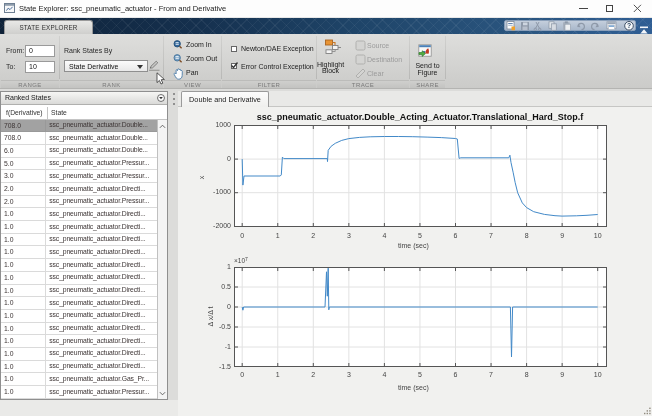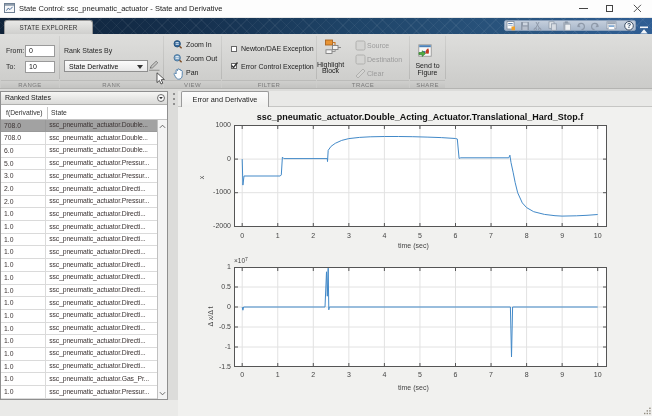--- a/index.html
+++ b/index.html
@@ -59,21 +59,21 @@
 #plot-title { left:196px; top:112px; width:448px; text-align:center; font-size:9px; font-weight:bold; color:#111; }
 
 .ylab { position:absolute; font-size:7px; color:#454545; text-align:right; width:28px; }
 .xlab { position:absolute; font-size:7px; color:#454545; text-align:center; width:20px; }
 .axlab { position:absolute; font-size:7px; color:#454545; }
 </style>
 </head>
 <body>
 
 <div class="abs" id="titlebar"></div>
-<div class="abs" id="title-text">State Control: ssc_pneumatic_actuator - State and Derivative</div>
+<div class="abs" id="title-text">State Explorer: ssc_pneumatic_actuator - From and Derivative</div>
 <svg class="abs" style="left:4px;top:3px" width="11" height="10" viewBox="0 0 11 10">
   <rect x="0.5" y="0.5" width="10" height="9" fill="#f6f7f8" stroke="#6e7f92"></rect>
   <rect x="1" y="1" width="9" height="1.8" fill="#8e9cac"></rect>
   <path d="M2.4 7.6 L4.2 5.2 L6 6.6 L8.6 3.8" stroke="#3a5f92" fill="none" stroke-width="0.9"></path>
 </svg>
 <div class="abs" id="win-min"></div>
 <div class="abs" id="win-max"></div>
 <div class="abs" id="win-close">
     <svg width="9" height="9">
       <path d="M0.8 0.8 L8 8 M8 0.8 L0.8 8" stroke="#555" stroke-width="1"></path>
@@ -324,21 +324,21 @@
     </svg>
   <svg style="position:absolute; left:1px; top:271px;" width="7" height="5" viewBox="0 0 8 5">
       <path d="M1 1 L4 4 L7 1" fill="none" stroke="#555" stroke-width="1"></path>
     </svg>
 </div>
 
 <div class="abs" style="left:173px; top:93px; width:2px; height:13px; background:repeating-linear-gradient(#909090 0 2px, transparent 2px 5px);"></div>
 
 <div class="abs" style="left:178px; top:91px; width:474px; height:16px; background:#e9e9e7;"></div>
 <div class="abs" id="rp-body"></div>
-<div class="abs" id="rp-tab">Error and Derivative</div>
+<div class="abs" id="rp-tab">Double and Derivative</div>
 <div class="abs" id="plot-title">ssc_pneumatic_actuator.Double_Acting_Actuator.Translational_Hard_Stop.f</div>
 
 <div class="ylab" style="left:203px; top:121px;">1000</div>
 <div class="ylab" style="left:203px; top:154.5px;">0</div>
 <div class="ylab" style="left:203px; top:188px;">-1000</div>
 <div class="ylab" style="left:203px; top:222px;">-2000</div>
 <div class="axlab" style="left:200px; top:174px; transform:rotate(-90deg);">x</div>
 <div class="axlab" style="left:398px; top:242px;">time (sec)</div>
 
 <div class="ylab" style="left:203px; top:262.5px;">1</div>

